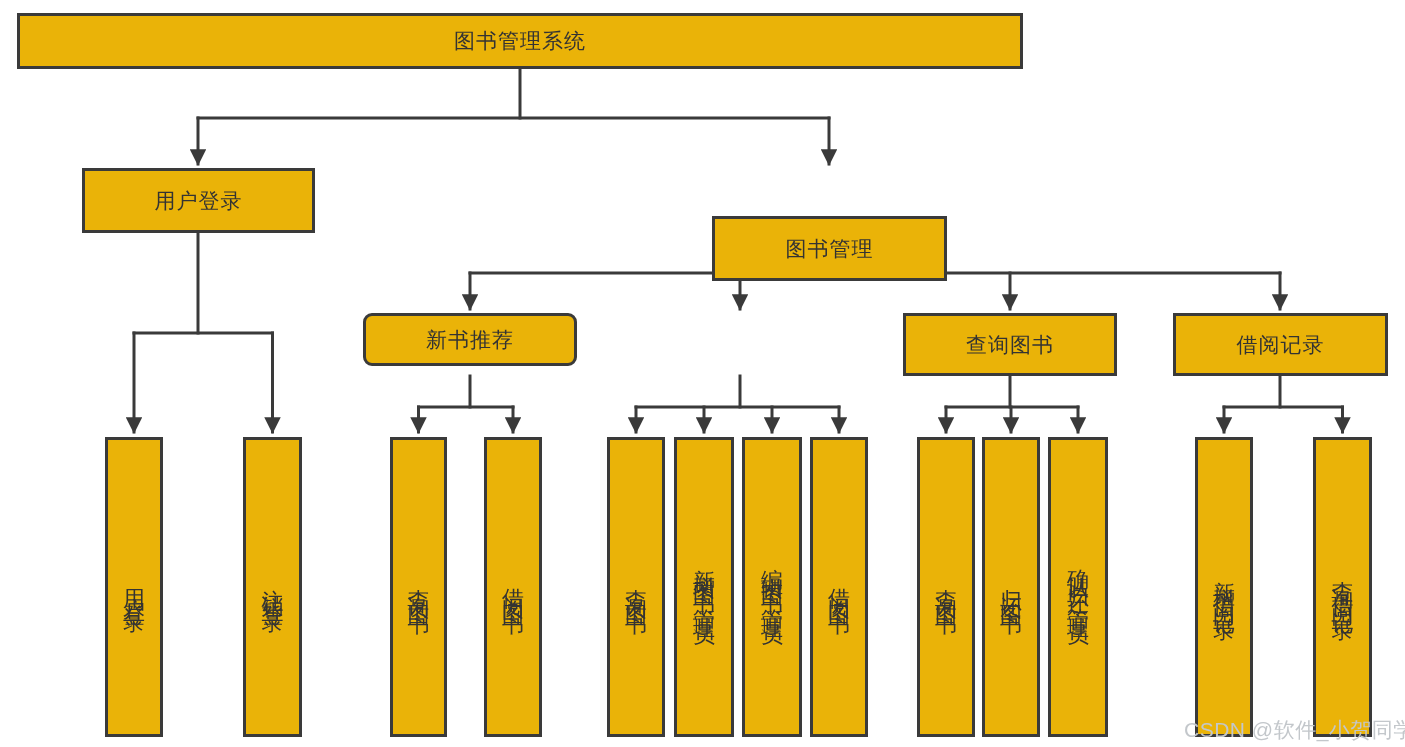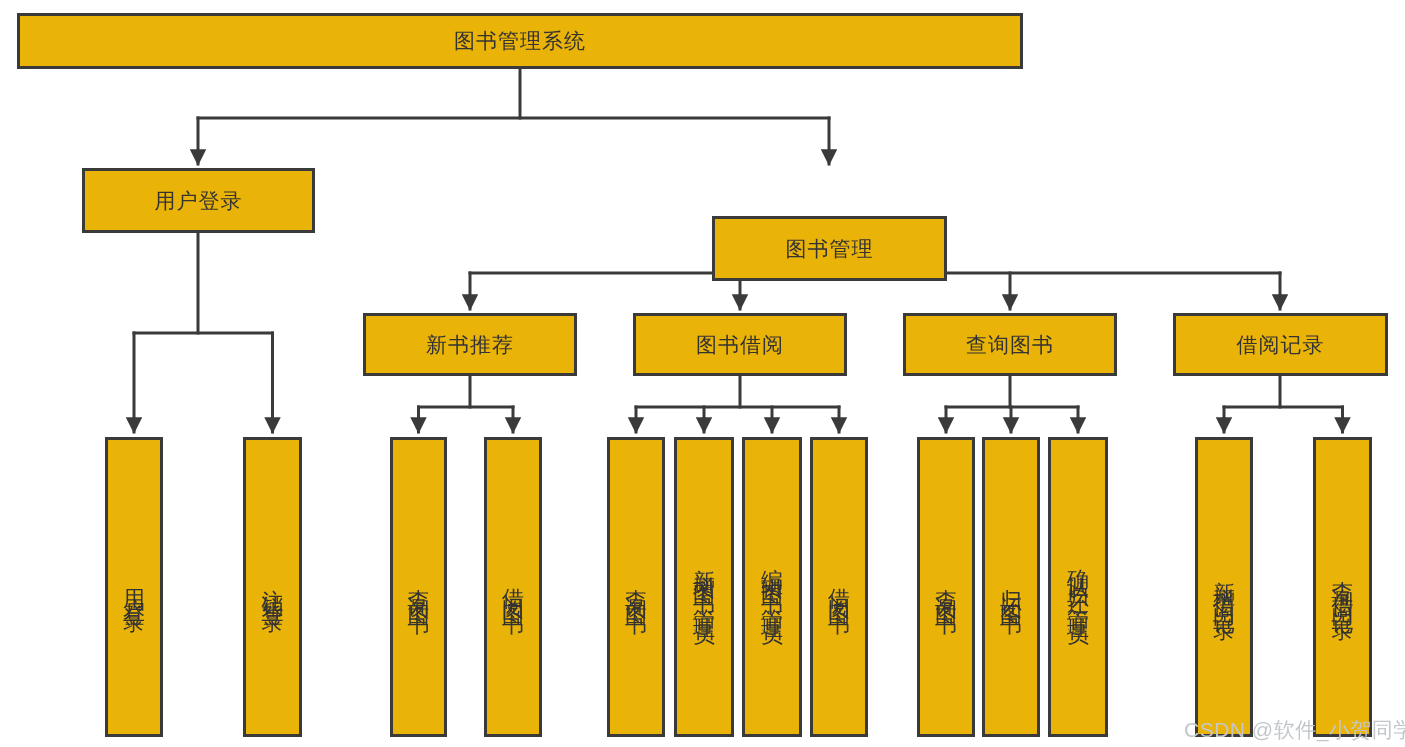--- a/index.html
+++ b/index.html
@@ -110,22 +110,21 @@
         <line x1="1342.5" y1="407" x2="1342.5" y2="432" marker-end="url(#arw)"></line>
       </g>
     </g>
   </svg>
 
   <div class="node h" style="left:17px; top:13px; width:1006px; height:56px;">图书管理系统</div>
 
   <div class="node h" style="left:82px; top:168px; width:233px; height:65px;">用户登录</div>
   <div class="node h" style="left:712px; top:168px; width:235px; height:65px;margin-top:48px;">图书管理</div>
 
-  <div class="node h" style="left:363px; top:313px; width:214px; height:63px;">新书推荐</div>
-  <div class="node h" style="left:633px; top:313px; width:214px; height:63px;">图书借阅</div>
+  <div class="node h" style="left:363px; top:313px; width:214px; height:53px;border-radius:9px;">新书推荐</div>
   <div class="node h" style="left:903px; top:313px; width:214px; height:63px;">查询图书</div>
   <div class="node h" style="left:1173px; top:313px; width:215px; height:63px;">借阅记录</div>
 
   <div class="node v" style="left:105px; top:437px; width:58px; height:300px;">用户登录</div>
   <div class="node v" style="left:243px; top:437px; width:59px; height:300px;">注销登录</div>
 
   <div class="node v" style="left:390px; top:437px; width:57px; height:300px;">查询图书</div>
   <div class="node v" style="left:484px; top:437px; width:58px; height:300px;">借阅图书</div>
 
   <div class="node v" style="left:607px; top:437px; width:58px; height:300px;">查询图书</div>

